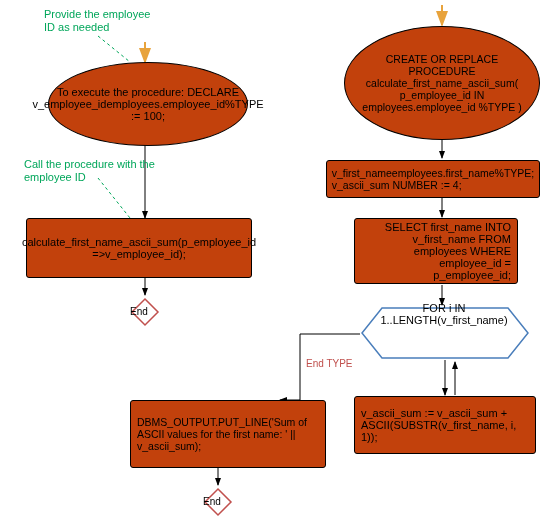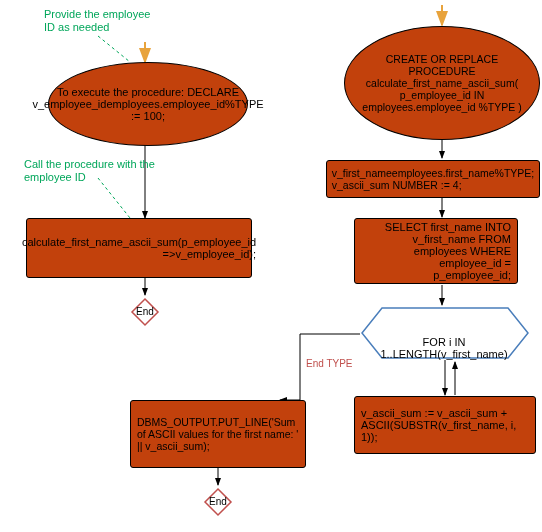--- a/index.html
+++ b/index.html
@@ -41,21 +41,21 @@
       height: 30px;
     }
     .end-node svg {
       width: 100%;
       height: 100%;
     }
     .end-label {
       position: absolute;
       font-size: 10px;
       color: #000;
-      text-align: center;
+      text-align: left;
       width: 30px;
     }
     .hexagon {
       position: absolute;
     }
     .hex-text {
       position: absolute;
       text-align: center;
       font-size: 11px;
       line-height: 1.1;
@@ -110,21 +110,21 @@
 </svg>
 
 <div class="annotation" style="left:44px; top:8px; width:120px;">Provide the employee ID as needed</div>
 <div class="annotation" style="left:24px; top:158px; width:150px;">Call the procedure with the employee ID</div>
 
 <div class="node ellipse" style="left:48px; top:62px; width:200px; height:84px;">
   <span>To execute the procedure: DECLARE v_employee_idemployees.employee_id%TYPE := 100;</span>
 </div>
 
 <div class="node rect" style="left:26px; top:218px; width:226px; height:60px; text-align:left;">
-  <span style="text-align:right;">calculate_first_name_ascii_sum(p_employee_id =&gt;v_employee_id);</span>
+  <span style="text-align:center;">calculate_first_name_ascii_sum(p_employee_id =&gt;v_employee_id);</span>
 </div>
 
 <div class="end-node" style="left:130px; top:297px;">
   <svg viewBox="0 0 30 30">
     <polygon points="15,2 28,15 15,28 2,15" fill="#fff" stroke="#c0504d" stroke-width="1.5"></polygon>
   </svg>
 </div>
 <div class="end-label" style="left:130px; top:306px;">End</div>
 
 <div class="node ellipse" style="left:344px; top:26px; width:196px; height:114px;">
@@ -137,29 +137,29 @@
 
 <div class="node rect" style="left:354px; top:218px; width:164px; height:66px; text-align:left;">
   <span style="text-align:right;">SELECT first_name INTO v_first_name FROM employees WHERE employee_id = p_employee_id;</span>
 </div>
 
 <div class="hexagon" style="left:360px; top:306px; width:170px; height:54px;">
   <svg width="170" height="54" viewBox="0 0 170 54">
     <polygon points="22,2 148,2 168,27 148,52 22,52 2,27" fill="#fff" stroke="#4a7ebb" stroke-width="1.5"></polygon>
   </svg>
 </div>
-<div class="hex-text" style="left:374px; top:336px; width:140px;">FOR i IN 1..LENGTH(v_first_name)</div>
+<div class="hex-text" style="left:374px; top:302px; width:140px;">FOR i IN 1..LENGTH(v_first_name)</div>
 
 <div class="loop-label" style="left:306px; top:358px;">End TYPE</div>
 
 <div class="node rect" style="left:354px; top:396px; width:182px; height:58px; text-align:left;">
   <span style="text-align:left;">v_ascii_sum := v_ascii_sum + ASCII(SUBSTR(v_first_name, i, 1));</span>
 </div>
 
-<div class="node rect" style="left:130px; top:400px; width:176px; height:68px; text-align:left;">
+<div class="node rect" style="left:130px; top:400px; width:196px; height:68px; text-align:left;">
   <span style="text-align:left;font-size:10.5px;">DBMS_OUTPUT.PUT_LINE('Sum of ASCII values for the first name: ' || v_ascii_sum);</span>
 </div>
 
 <div class="end-node" style="left:203px; top:487px;">
   <svg viewBox="0 0 30 30">
     <polygon points="15,2 28,15 15,28 2,15" fill="#fff" stroke="#c0504d" stroke-width="1.5"></polygon>
   </svg>
 </div>
 <div class="end-label" style="left:203px; top:496px;">End</div>
 

